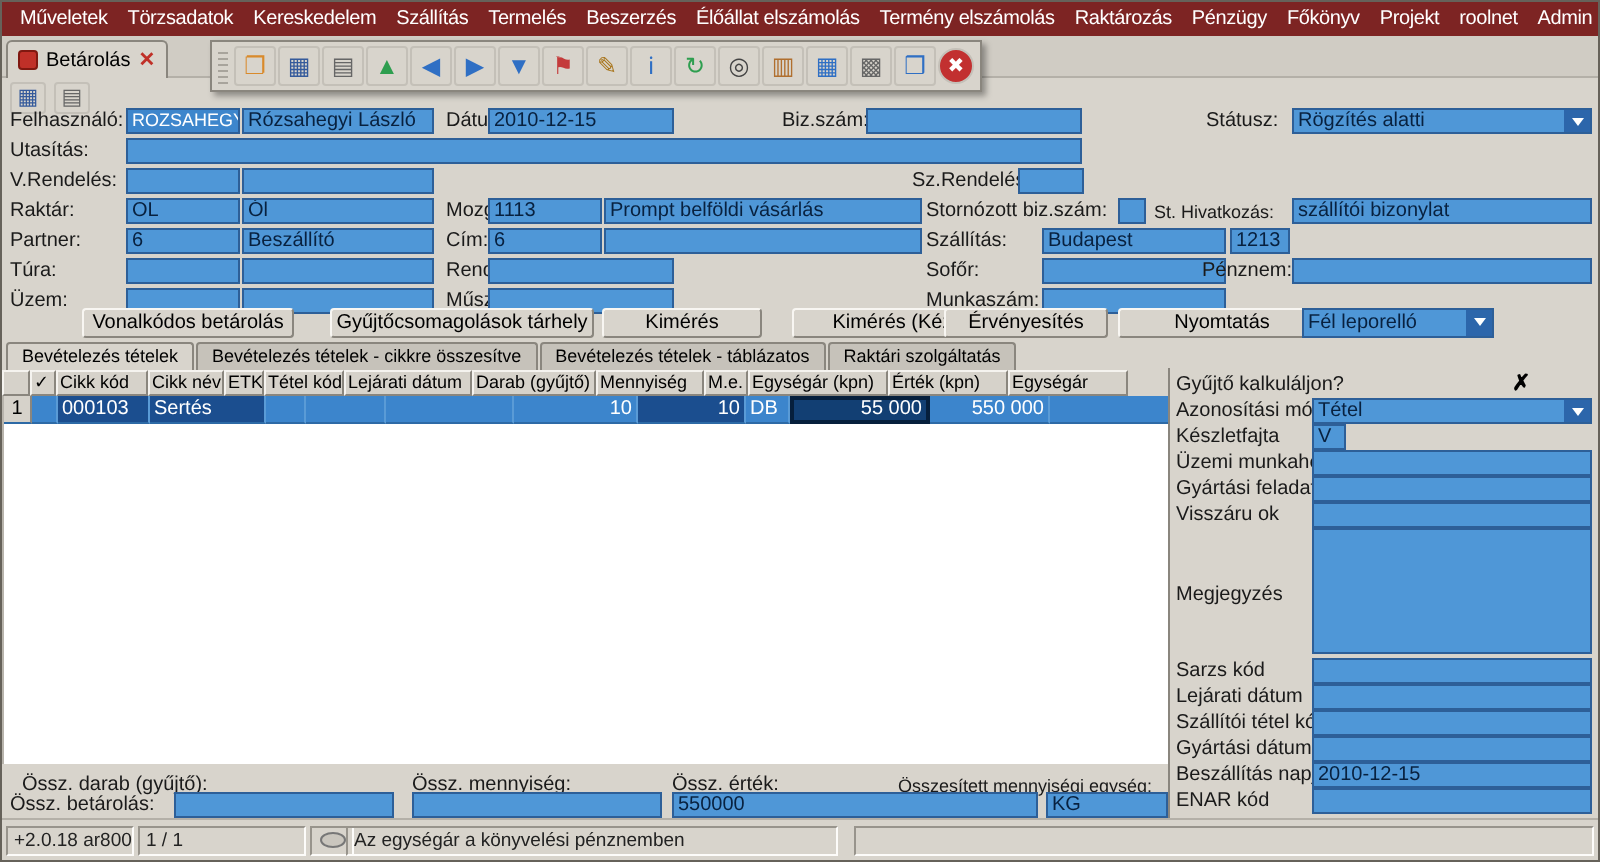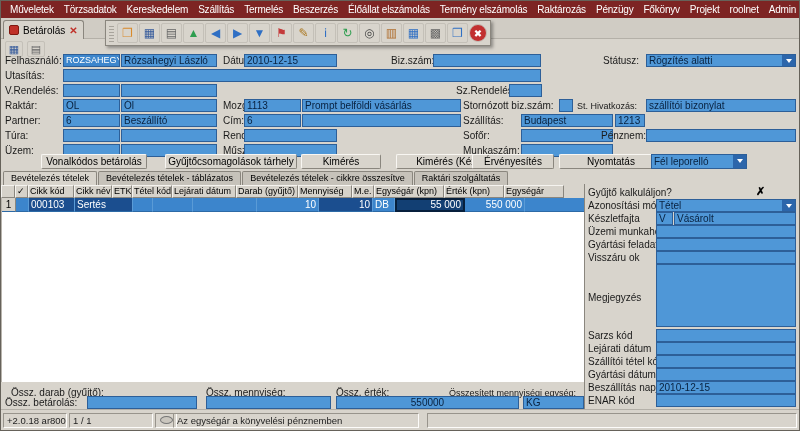--- a/index.html
+++ b/index.html
@@ -15,21 +15,21 @@
 .palette{position:absolute;left:104px;top:19px;height:26px;background:#d8d4cc;border:1px solid #8a867e;box-shadow:2px 2px 3px rgba(0,0,0,.35);display:flex;align-items:center;padding:1px 3px;gap:1px;z-index:5}
 .grip{width:5px;height:18px;background:repeating-linear-gradient(0deg,#a8a49c 0 1px,transparent 1px 3px);margin-right:2px;cursor:move}
 .icon-btn{width:21px;height:20px;background:#d8d4cc;border:1px solid #c4c0b8;border-radius:2px;font-size:12px;line-height:17px;text-align:center;padding:0;cursor:pointer;font-family:inherit}
 .icon-btn.exit{background:#c23030;border-radius:50%;width:18px;height:18px;font-size:10px;line-height:15px}
 .minirow{position:absolute;left:4px;top:40px;display:flex;gap:4px}
 .minirow .icon-btn{width:18px;height:16px;font-size:11px;line-height:13px}
 .lbl{position:absolute;font-size:10px;line-height:13px;white-space:nowrap;color:#1a1a1a}
 .lbl.sm{font-size:9px}
 .fld{position:absolute;height:13px;background:#4f97d7;border:1px solid #2d5f98;font-size:10px;line-height:11px;padding:0 2px;white-space:nowrap;overflow:hidden;color:#08213f;cursor:text}
 .fld.white{background:#3d86cc;color:#fff}
-.fld.right{text-align:center}
+.fld.right{text-align:left}
 .combo{position:absolute;height:13px;border:1px solid #2d5f98;background:#4f97d7;display:flex;cursor:pointer}
 .combo-txt{flex:1;font-size:10px;line-height:11px;padding:0 2px;white-space:nowrap;overflow:hidden;color:#08213f}
 .combo-arr{width:13px;background:#2c66ab;display:flex;align-items:flex-start;justify-content:center;flex:none}
 .combo-arr::after{content:"";width:0;height:0;border:3px solid transparent;border-top:4px solid #fff;margin-top:4px}
 .btn{position:absolute;height:15px;background:#d8d4cc;border:1px solid #8a867e;border-top-color:#f8f6f2;border-left-color:#f8f6f2;border-radius:2px;font-size:10px;line-height:12px;text-align:center;white-space:nowrap;overflow:hidden;padding:0 2px;cursor:pointer;font-family:inherit}
 .dtabs{position:absolute;left:2px;top:170px;height:14px;display:flex;gap:1px}
 .dtab{height:14px;border:1px solid #8a867e;border-bottom:none;background:#c6c2ba;font-size:9px;line-height:12px;padding:0 7px;white-space:nowrap;border-radius:2px 2px 0 0;cursor:pointer}
 .dtab.active{background:#d8d4cc}
 .thead{position:absolute;left:0;top:184px;width:583px;height:13px;display:flex}
 .th{background:#d6d2ca;border-top:1px solid #f5f3ef;border-left:1px solid #f5f3ef;border-right:1px solid #8a867e;border-bottom:1px solid #8a867e;font-size:9px;line-height:11px;padding:0 1px;white-space:nowrap;overflow:hidden;flex:none;cursor:pointer}
@@ -169,22 +169,22 @@
   <button class="btn" style="left:395px;top:153px;width:106px">Kimérés (Kézi)</button>
   <button class="btn" style="left:471px;top:153px;width:82px">Érvényesítés</button>
   <button class="btn" style="left:558px;top:153px;width:104px">Nyomtatás</button>
   <div class="combo" style="left:650px;top:153px;width:96px;height:15px">
     <span class="combo-txt" style="line-height:13px">Fél leporelló</span>
     <span class="combo-arr"></span>
   </div>
 
   <div class="dtabs">
     <span class="dtab active">Bevételezés tételek</span>
+    <span class="dtab">Bevételezés tételek - cikkre összesítve</span>
     <span class="dtab">Bevételezés tételek - táblázatos</span>
-    <span class="dtab">Bevételezés tételek - cikkre összesítve</span>
     <span class="dtab">Raktári szolgáltatás</span>
   </div>
 
   <div class="thead">
     <span class="th" style="width:14px"></span>
     <span class="th" style="width:13px">✓</span>
     <span class="th" style="width:46px">Cikk kód</span>
     <span class="th" style="width:38px">Cikk név</span>
     <span class="th" style="width:20px">ETK</span>
     <span class="th" style="width:40px">Tétel kód</span>
@@ -220,21 +220,20 @@
   <span class="xmark" style="left:755px;top:184px">✗</span>
 
   <span class="lbl" style="left:587px;top:198px">Azonosítási mód</span>
   <div class="combo" style="left:655px;top:198px;width:140px">
     <span class="combo-txt">Tétel</span>
     <span class="combo-arr"></span>
   </div>
 
   <span class="lbl" style="left:587px;top:211px">Készletfajta</span>
   <div class="fld" style="left:655px;top:211px;width:17px">V</div>
-  <div class="fld" style="left:673px;top:211px;width:122px">Vásárolt</div>
 
   <span class="lbl" style="left:587px;top:224px">Üzemi munkahely</span>
   <div class="fld" style="left:655px;top:224px;width:140px"></div>
 
   <span class="lbl" style="left:587px;top:237px">Gyártási feladat</span>
   <div class="fld" style="left:655px;top:237px;width:140px"></div>
 
   <span class="lbl" style="left:587px;top:250px">Visszáru ok</span>
   <div class="fld" style="left:655px;top:250px;width:140px"></div>
 

